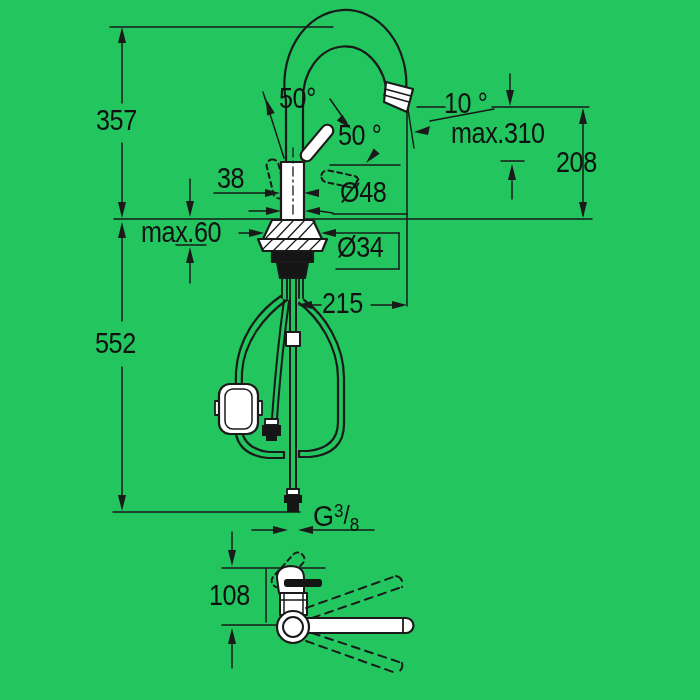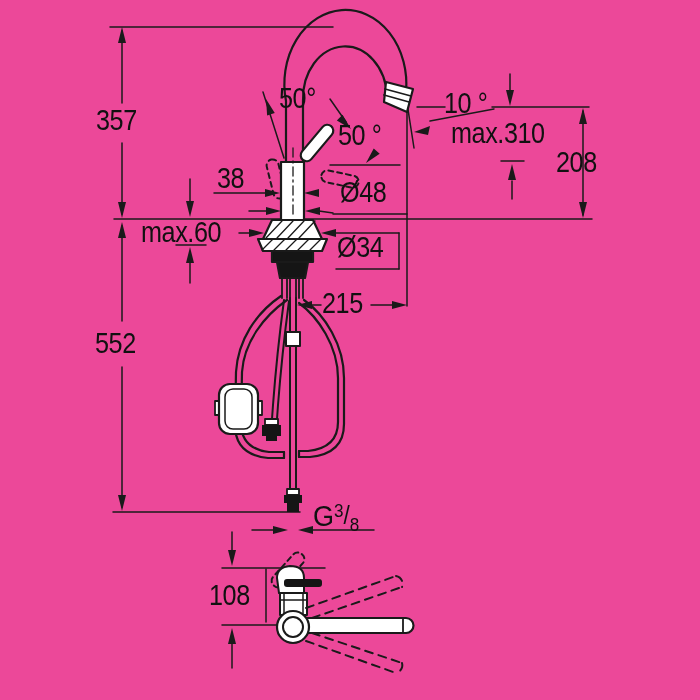--- a/index.html
+++ b/index.html
@@ -1,16 +1,16 @@
 <!DOCTYPE html>
 <html><head>
 <meta charset="utf-8">
 <style>
   html,body{margin:0;padding:0;background:#fff;}
-  #stage{position:relative;width:700px;height:700px;background:#ec4899;overflow:hidden;
+  #stage{position:relative;width:700px;height:700px;background:#22c55e;overflow:hidden;
          font-family:"Liberation Sans",sans-serif;}
   #stage svg{position:absolute;left:0;top:0;}
   .dim{position:absolute;font-family:"Liberation Sans",sans-serif;font-size:30px;line-height:1;
        letter-spacing:-0.5px;color:#111;transform:scaleX(0.84);transform-origin:0 0;
        white-space:nowrap;}
   .g-label{position:absolute;color:#111;white-space:nowrap;transform:scaleX(0.9);transform-origin:0 0;}
   .g-main{font-size:30px;}
   .g-sup{font-size:19px;position:relative;top:-9px;}
   .g-slash{font-size:25px;position:relative;top:-2px;}
   .g-sub{font-size:19px;position:relative;top:5px;}

